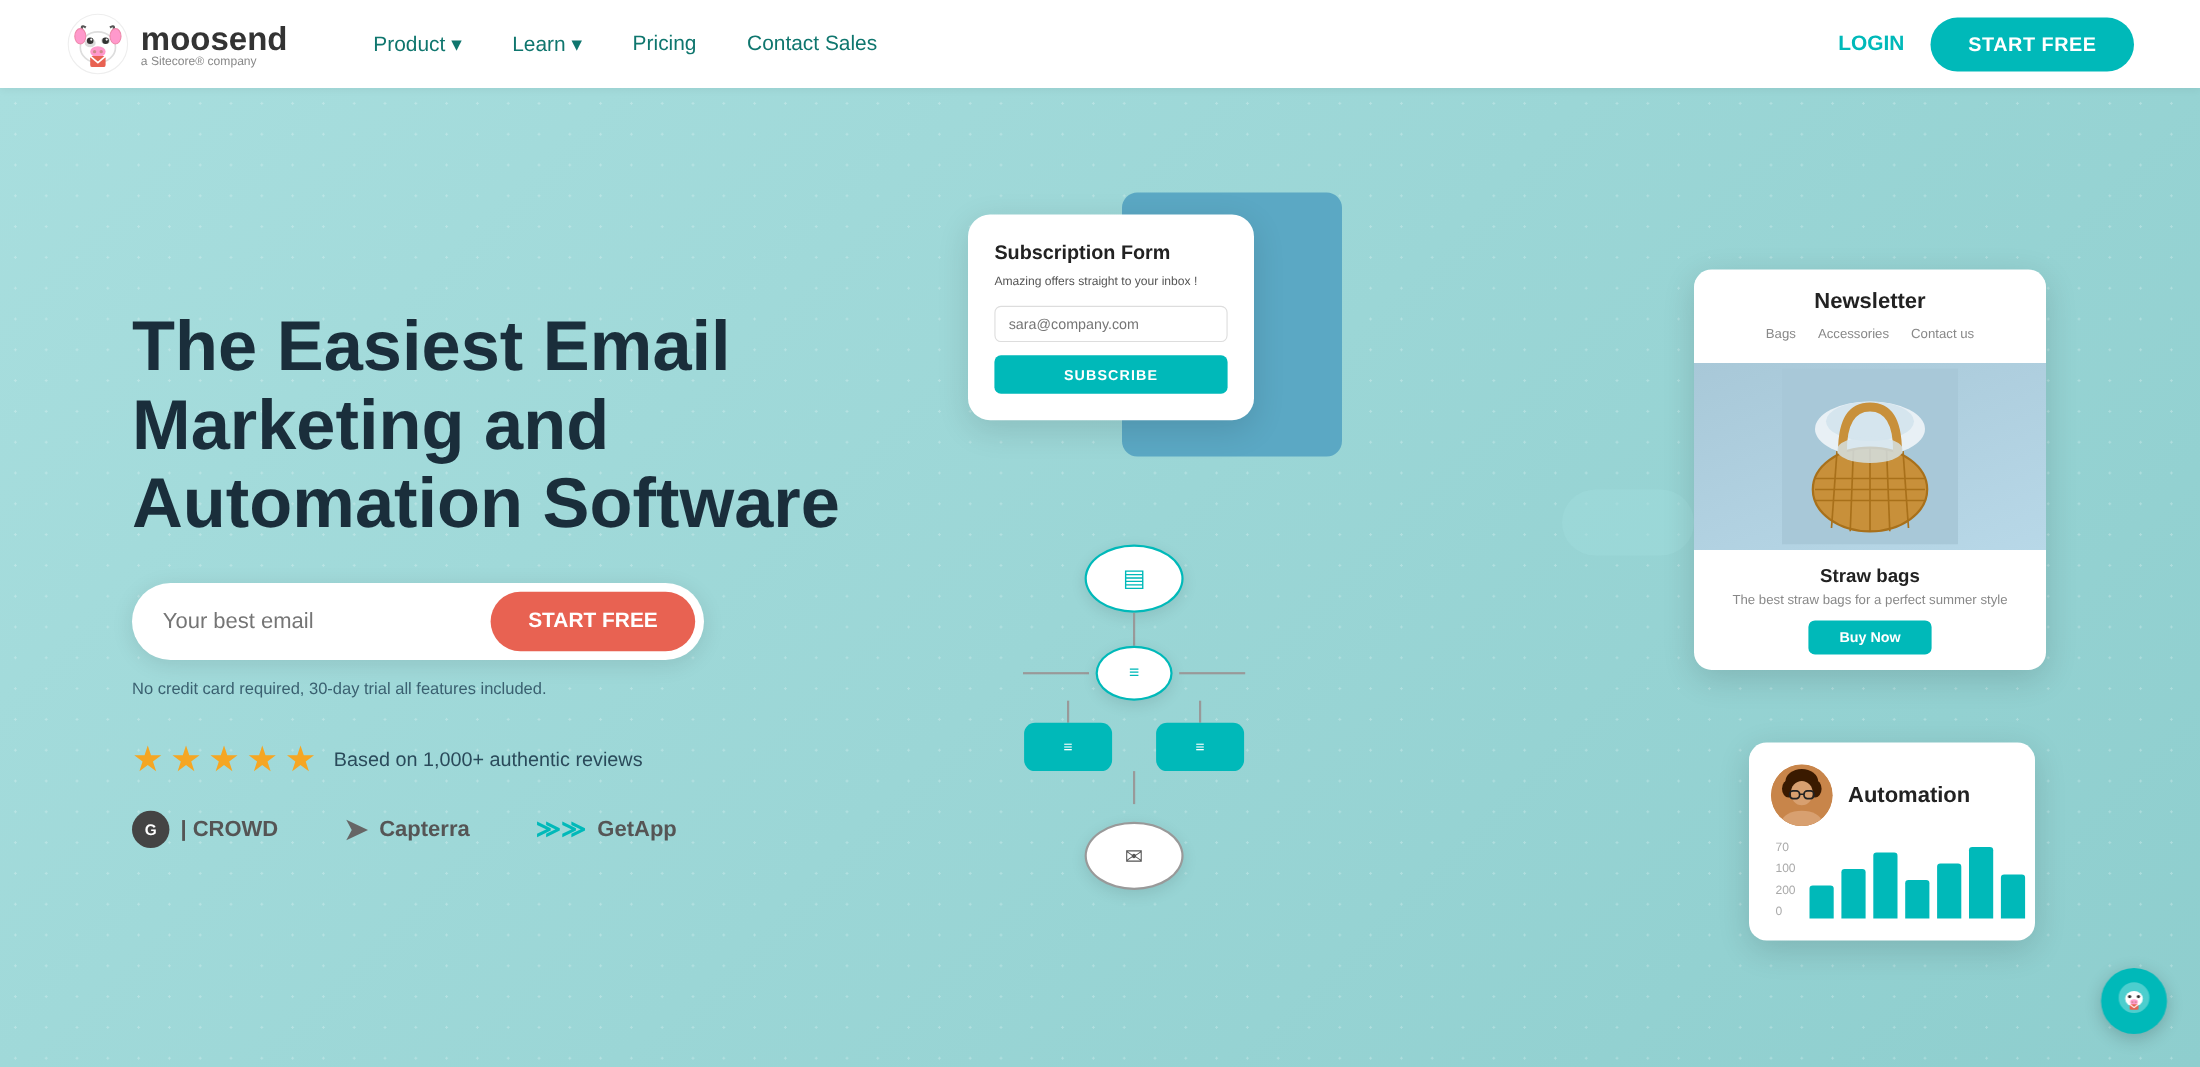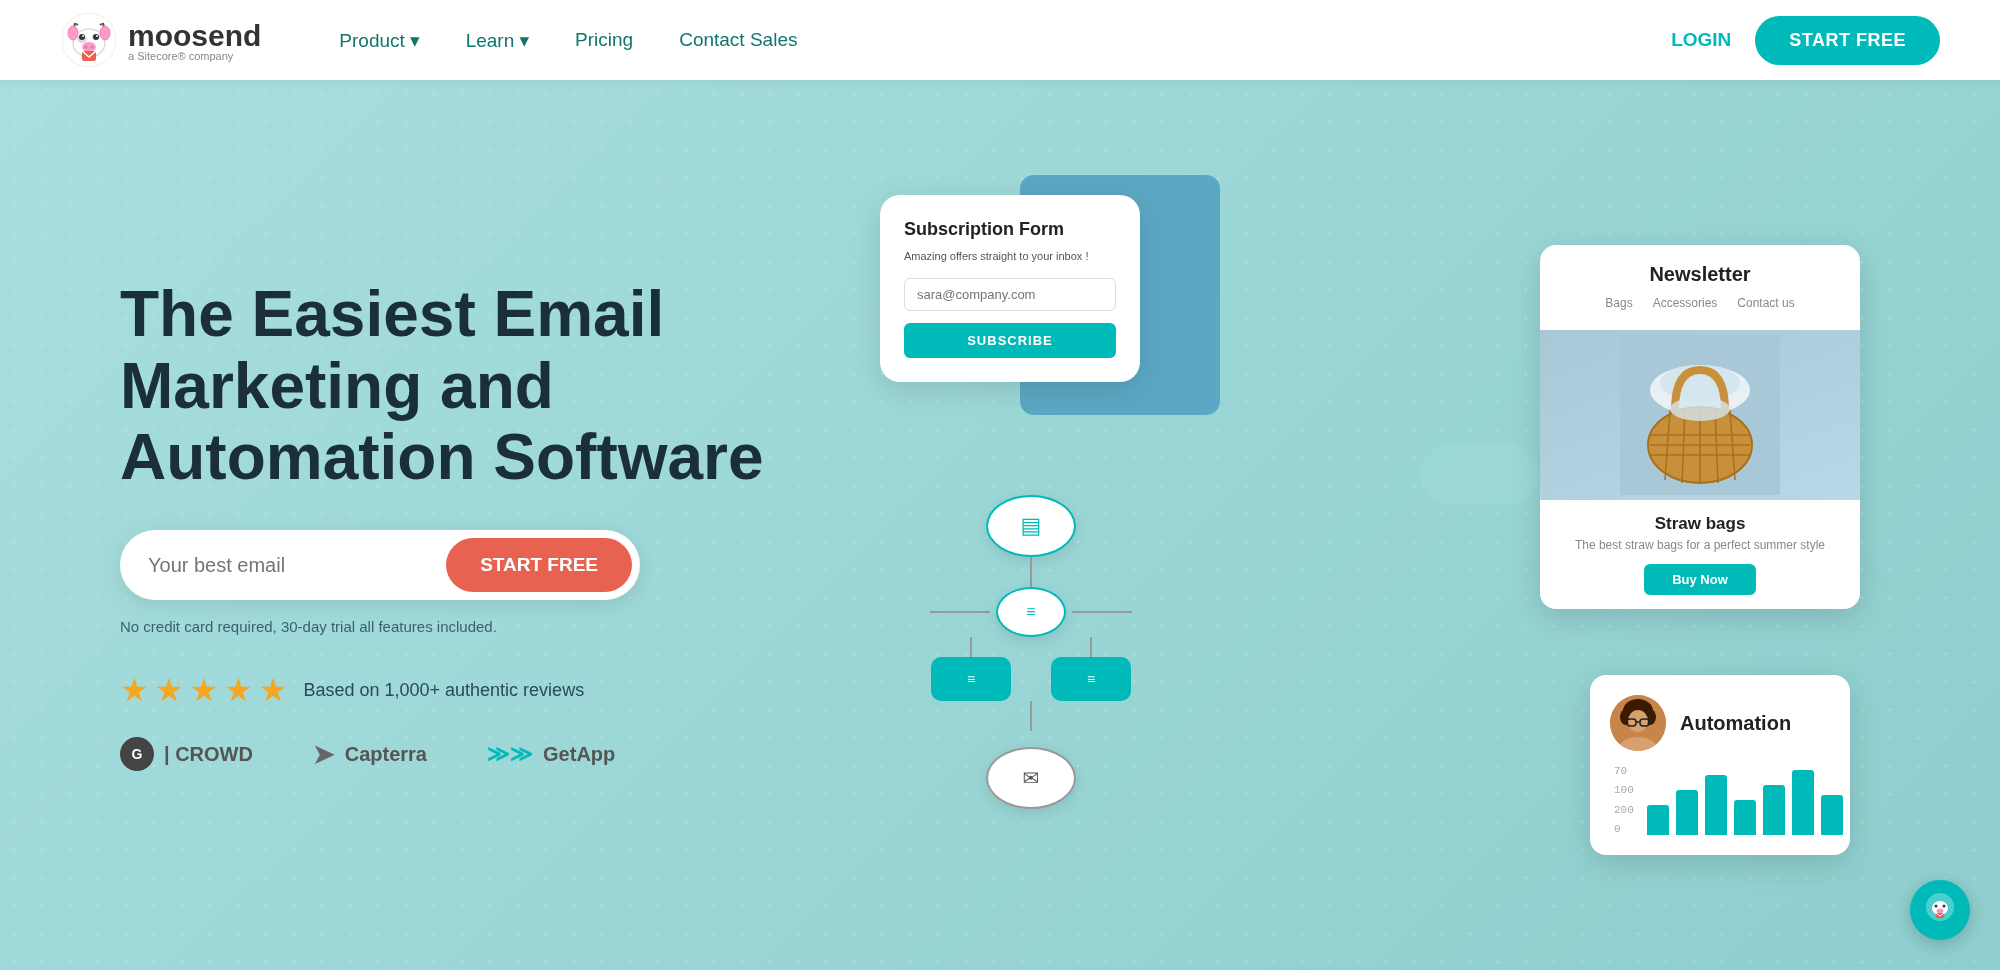--- a/index.html
+++ b/index.html
@@ -426,21 +426,20 @@
       padding: 0 4px;
     }
     .chart-labels {
       display: flex;
       flex-direction: column;
       justify-content: space-between;
       height: 70px;
       font-size: 11px;
       color: #aaa;
       margin-right: 6px;
-      font-family: Liberation Mono, monospace;
     }
     .chart-bars {
       display: flex;
       align-items: flex-end;
       gap: 7px;
       flex: 1;
     }
     .chart-bar {
       border-radius: 3px 3px 0 0;
     }

